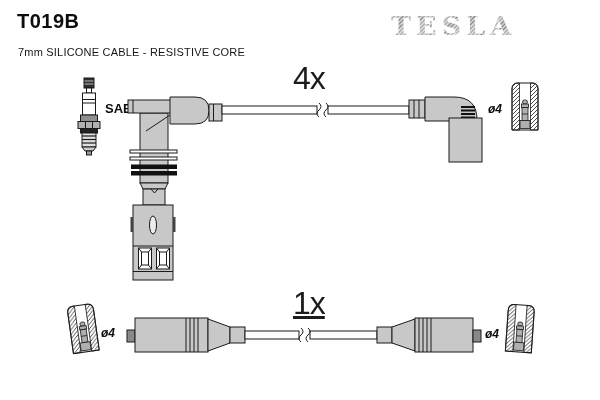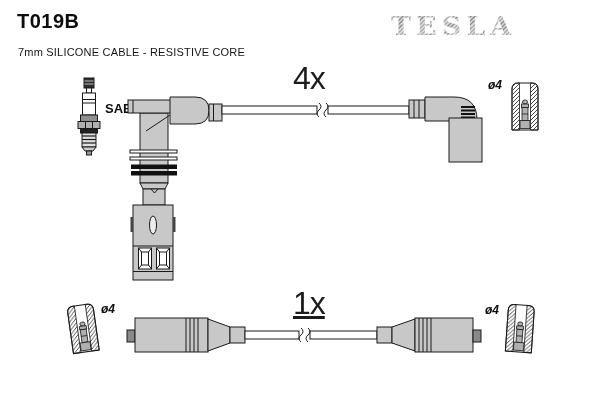--- a/index.html
+++ b/index.html
@@ -17,21 +17,21 @@
   @supports (-webkit-background-clip: text){
     .brand{
       background:repeating-linear-gradient(135deg,#8f8f8f 0 1px,#d9d9d9 1px 3px);
       -webkit-background-clip:text;background-clip:text;color:transparent;
     }
   }
   .sae-label{left:105px;top:79px;font-size:13px;font-weight:bold;color:#0d0d0d;margin-top:22px;}
   .qty{font-size:32px;color:#1c1c1c;letter-spacing:-1px;}
   .qty-top{left:293px;top:60px;}
   .qty-bottom{left:293px;top:285px;text-decoration:underline;}
-  .dia{font-size:12px;font-weight:bold;font-style:italic;color:#0d0d0d;}
+  .dia{font-size:12px;font-weight:bold;font-style:italic;color:#0d0d0d;margin-top:24px;}
   .dia-tr{left:488px;top:78px;}
   .dia-bl{left:101px;top:302px;}
   .dia-br{left:485px;top:303px;}
   svg{position:absolute;left:0;top:0;}
   .ln{stroke:#1a1a1a;stroke-width:1;fill:none;}
   .part{stroke:#1a1a1a;stroke-width:1;fill:#c8c8c8;}
   .cav{stroke:#1a1a1a;stroke-width:1;fill:#ffffff;}
 </style>
 </head>
 <body>

